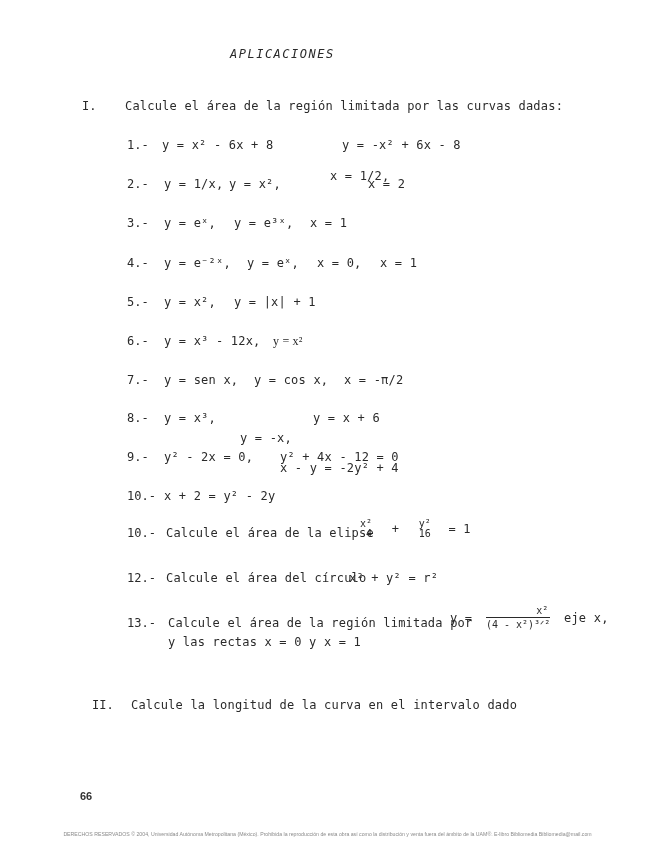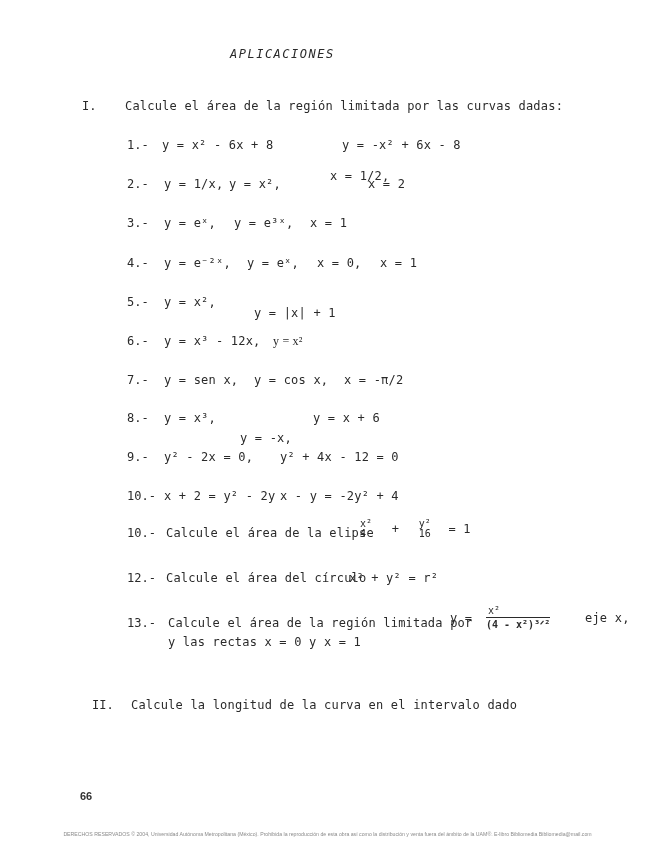--- a/index.html
+++ b/index.html
@@ -3,21 +3,21 @@
 <meta charset="utf-8">
 <style>
   html, body { margin: 0; padding: 0; background: #ffffff; }
   body { width: 655px; height: 848px; position: relative; overflow: hidden;
          font-family: "DejaVu Sans Mono", "Liberation Mono", monospace; color: #2a2a2a; }
   .abs { position: absolute; white-space: nowrap; }
   .title { left: 230px; top: 47px; font-size: 12px; font-style: italic; letter-spacing: 1.5px; }
   .sec-num { font-size: 12px; }
   .txt { font-size: 12px; letter-spacing: 0.2px; }
   .item-num { font-size: 12px; }
-  .frac { display: inline-block; vertical-align: middle; text-align: left; font-size: 10px; line-height: 10px; }
+  .frac { display: inline-block; vertical-align: middle; text-align: right; font-size: 10px; line-height: 10px; }
   .frac .num { display: block; }
   .frac .den { display: block; }
   .frac.bar .num { border-bottom: 1px solid #2a2a2a; padding: 0 2px 1px; }
   .page-num { left: 80px; top: 790px; font-family: "Liberation Sans", sans-serif; font-size: 11px; font-weight: bold; color: #333; }
   .footer { left: 0; top: 831px; width: 655px; font-family: "Liberation Sans", sans-serif; font-size: 5.2px; color: #8a8a8a; text-align: center; }
 </style>
 </head>
 <body>
 
 <div class="abs title">APLICACIONES</div>
@@ -41,21 +41,21 @@
 <div class="abs txt" style="left:310px; top:216px;">x = 1</div>
 
 <div class="abs item-num" style="left:127px; top:256px;">4.-</div>
 <div class="abs txt" style="left:164px; top:256px;">y = e⁻²ˣ,</div>
 <div class="abs txt" style="left:247px; top:256px;">y = eˣ,</div>
 <div class="abs txt" style="left:317px; top:256px;">x = 0,</div>
 <div class="abs txt" style="left:380px; top:256px;">x = 1</div>
 
 <div class="abs item-num" style="left:127px; top:295px;">5.-</div>
 <div class="abs txt" style="left:164px; top:295px;">y = x²,</div>
-<div class="abs txt" style="left:234px; top:306px;margin-left:20px;">y = |x| + 1</div>
+<div class="abs txt" style="left:234px; top:295px;">y = |x| + 1</div>
 
 <div class="abs item-num" style="left:127px; top:334px;">6.-</div>
 <div class="abs txt" style="left:164px; top:334px;">y = x³ - 12x,</div>
 <div class="abs txt" style="left:273px; top:334px;font-family:Liberation Serif, serif;">y = x²</div>
 
 <div class="abs item-num" style="left:127px; top:373px;">7.-</div>
 <div class="abs txt" style="left:164px; top:373px;">y = sen x,</div>
 <div class="abs txt" style="left:254px; top:373px;">y = cos x,</div>
 <div class="abs txt" style="left:344px; top:373px;">x = -π/2</div>
 
@@ -63,21 +63,21 @@
 <div class="abs txt" style="left:164px; top:411px;">y = x³,</div>
 <div class="abs txt" style="left:240px; top:411px;margin-top:20px;">y = -x,</div>
 <div class="abs txt" style="left:313px; top:411px;">y = x + 6</div>
 
 <div class="abs item-num" style="left:127px; top:450px;">9.-</div>
 <div class="abs txt" style="left:164px; top:450px;">y² - 2x = 0,</div>
 <div class="abs txt" style="left:280px; top:450px;">y² + 4x - 12 = 0</div>
 
 <div class="abs item-num" style="left:127px; top:489px;">10.-</div>
 <div class="abs txt" style="left:164px; top:489px;">x + 2 = y² - 2y</div>
-<div class="abs txt" style="left:280px; top:489px;text-align:right;">x - y = -2y² + 4</div>
+<div class="abs txt" style="left:280px; top:461px;text-align:right;">x - y = -2y² + 4</div>
 
 <div class="abs item-num" style="left:127px; top:526px;">10.-</div>
 <div class="abs txt" style="left:166px; top:526px;text-align:center;">Calcule el área de la elipse</div>
 <div class="abs" style="left:360px; top:518px;">
   <span class="frac">
     <span class="num">x²</span>
     <span class="den">4</span>
   </span>
   <span class="txt" style="margin:0 10px;">+</span>
   <span class="frac">
@@ -90,23 +90,23 @@
 <div class="abs item-num" style="left:127px; top:571px;">12.-</div>
 <div class="abs txt" style="left:166px; top:571px;">Calcule el área del círculo</div>
 <div class="abs txt" style="left:349px; top:571px;">x² + y² = r²</div>
 
 <div class="abs item-num" style="left:127px; top:616px;">13.-</div>
 <div class="abs txt" style="left:168px; top:616px;">Calcule el área de la región limitada por</div>
 <div class="abs" style="left:450px; top:606px;">
   <span class="txt" style="vertical-align:middle;">y =</span>
   <span class="frac bar" style="margin-left:4px;">
     <span class="num">x²</span>
-    <span class="den" style="padding-top:2px;font-weight:bold;">(4 - x²)³ᐟ²</span>
+    <span class="den" style="padding-top:2px;">(4 - x²)³ᐟ²</span>
   </span>
-  <span class="txt" style="vertical-align:middle; margin-left:25px;">eje x,</span>
+  <span class="txt" style="vertical-align:middle; margin-left:4px;">eje x,</span>
 </div>
 <div class="abs txt" style="left:168px; top:635px;">y las rectas  x = 0  y  x = 1</div>
 
 <div class="abs sec-num" style="left:92px; top:698px;">II.</div>
 <div class="abs txt" style="left:131px; top:698px;">Calcule la longitud de la curva en el intervalo dado</div>
 
 <div class="abs page-num">66</div>
 <div class="abs footer">DERECHOS RESERVADOS © 2004, Universidad Autónoma Metropolitana (México). Prohibida la reproducción de esta obra así como la distribución y venta fuera del ámbito de la UAM®. E-libro Bibliomedia Bibliomedia@mail.com</div>
 
 </body></html>

